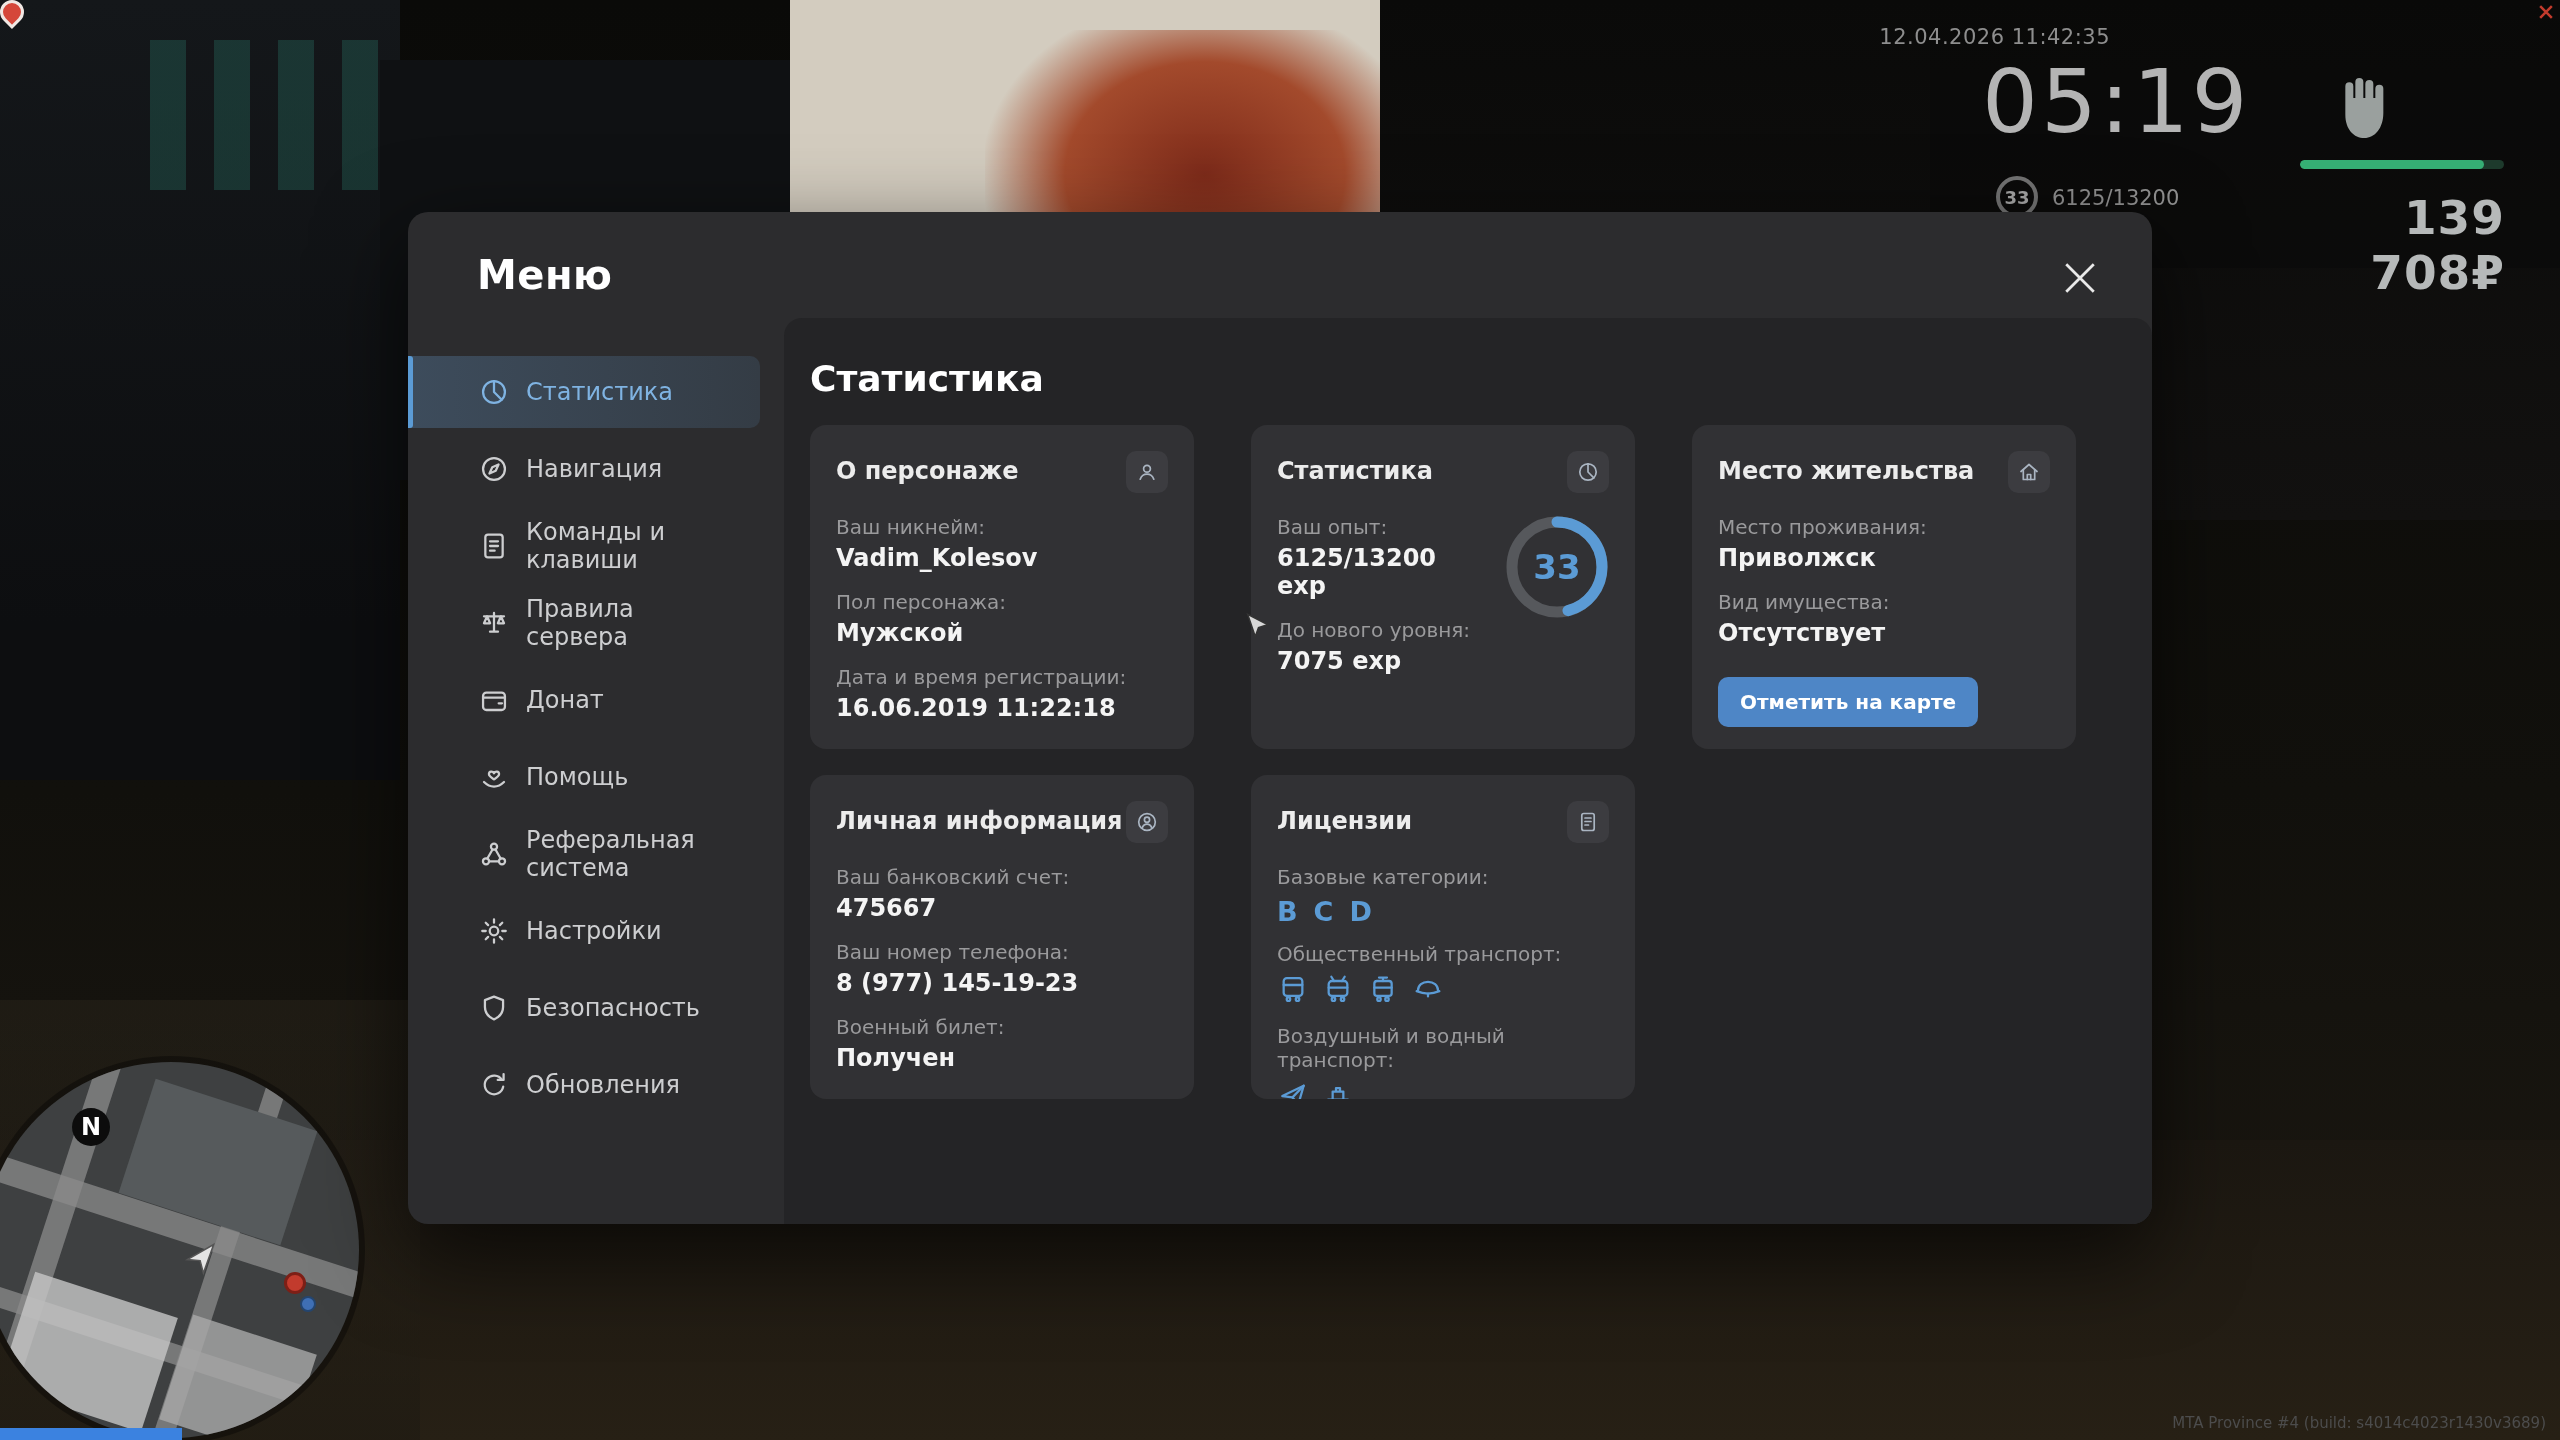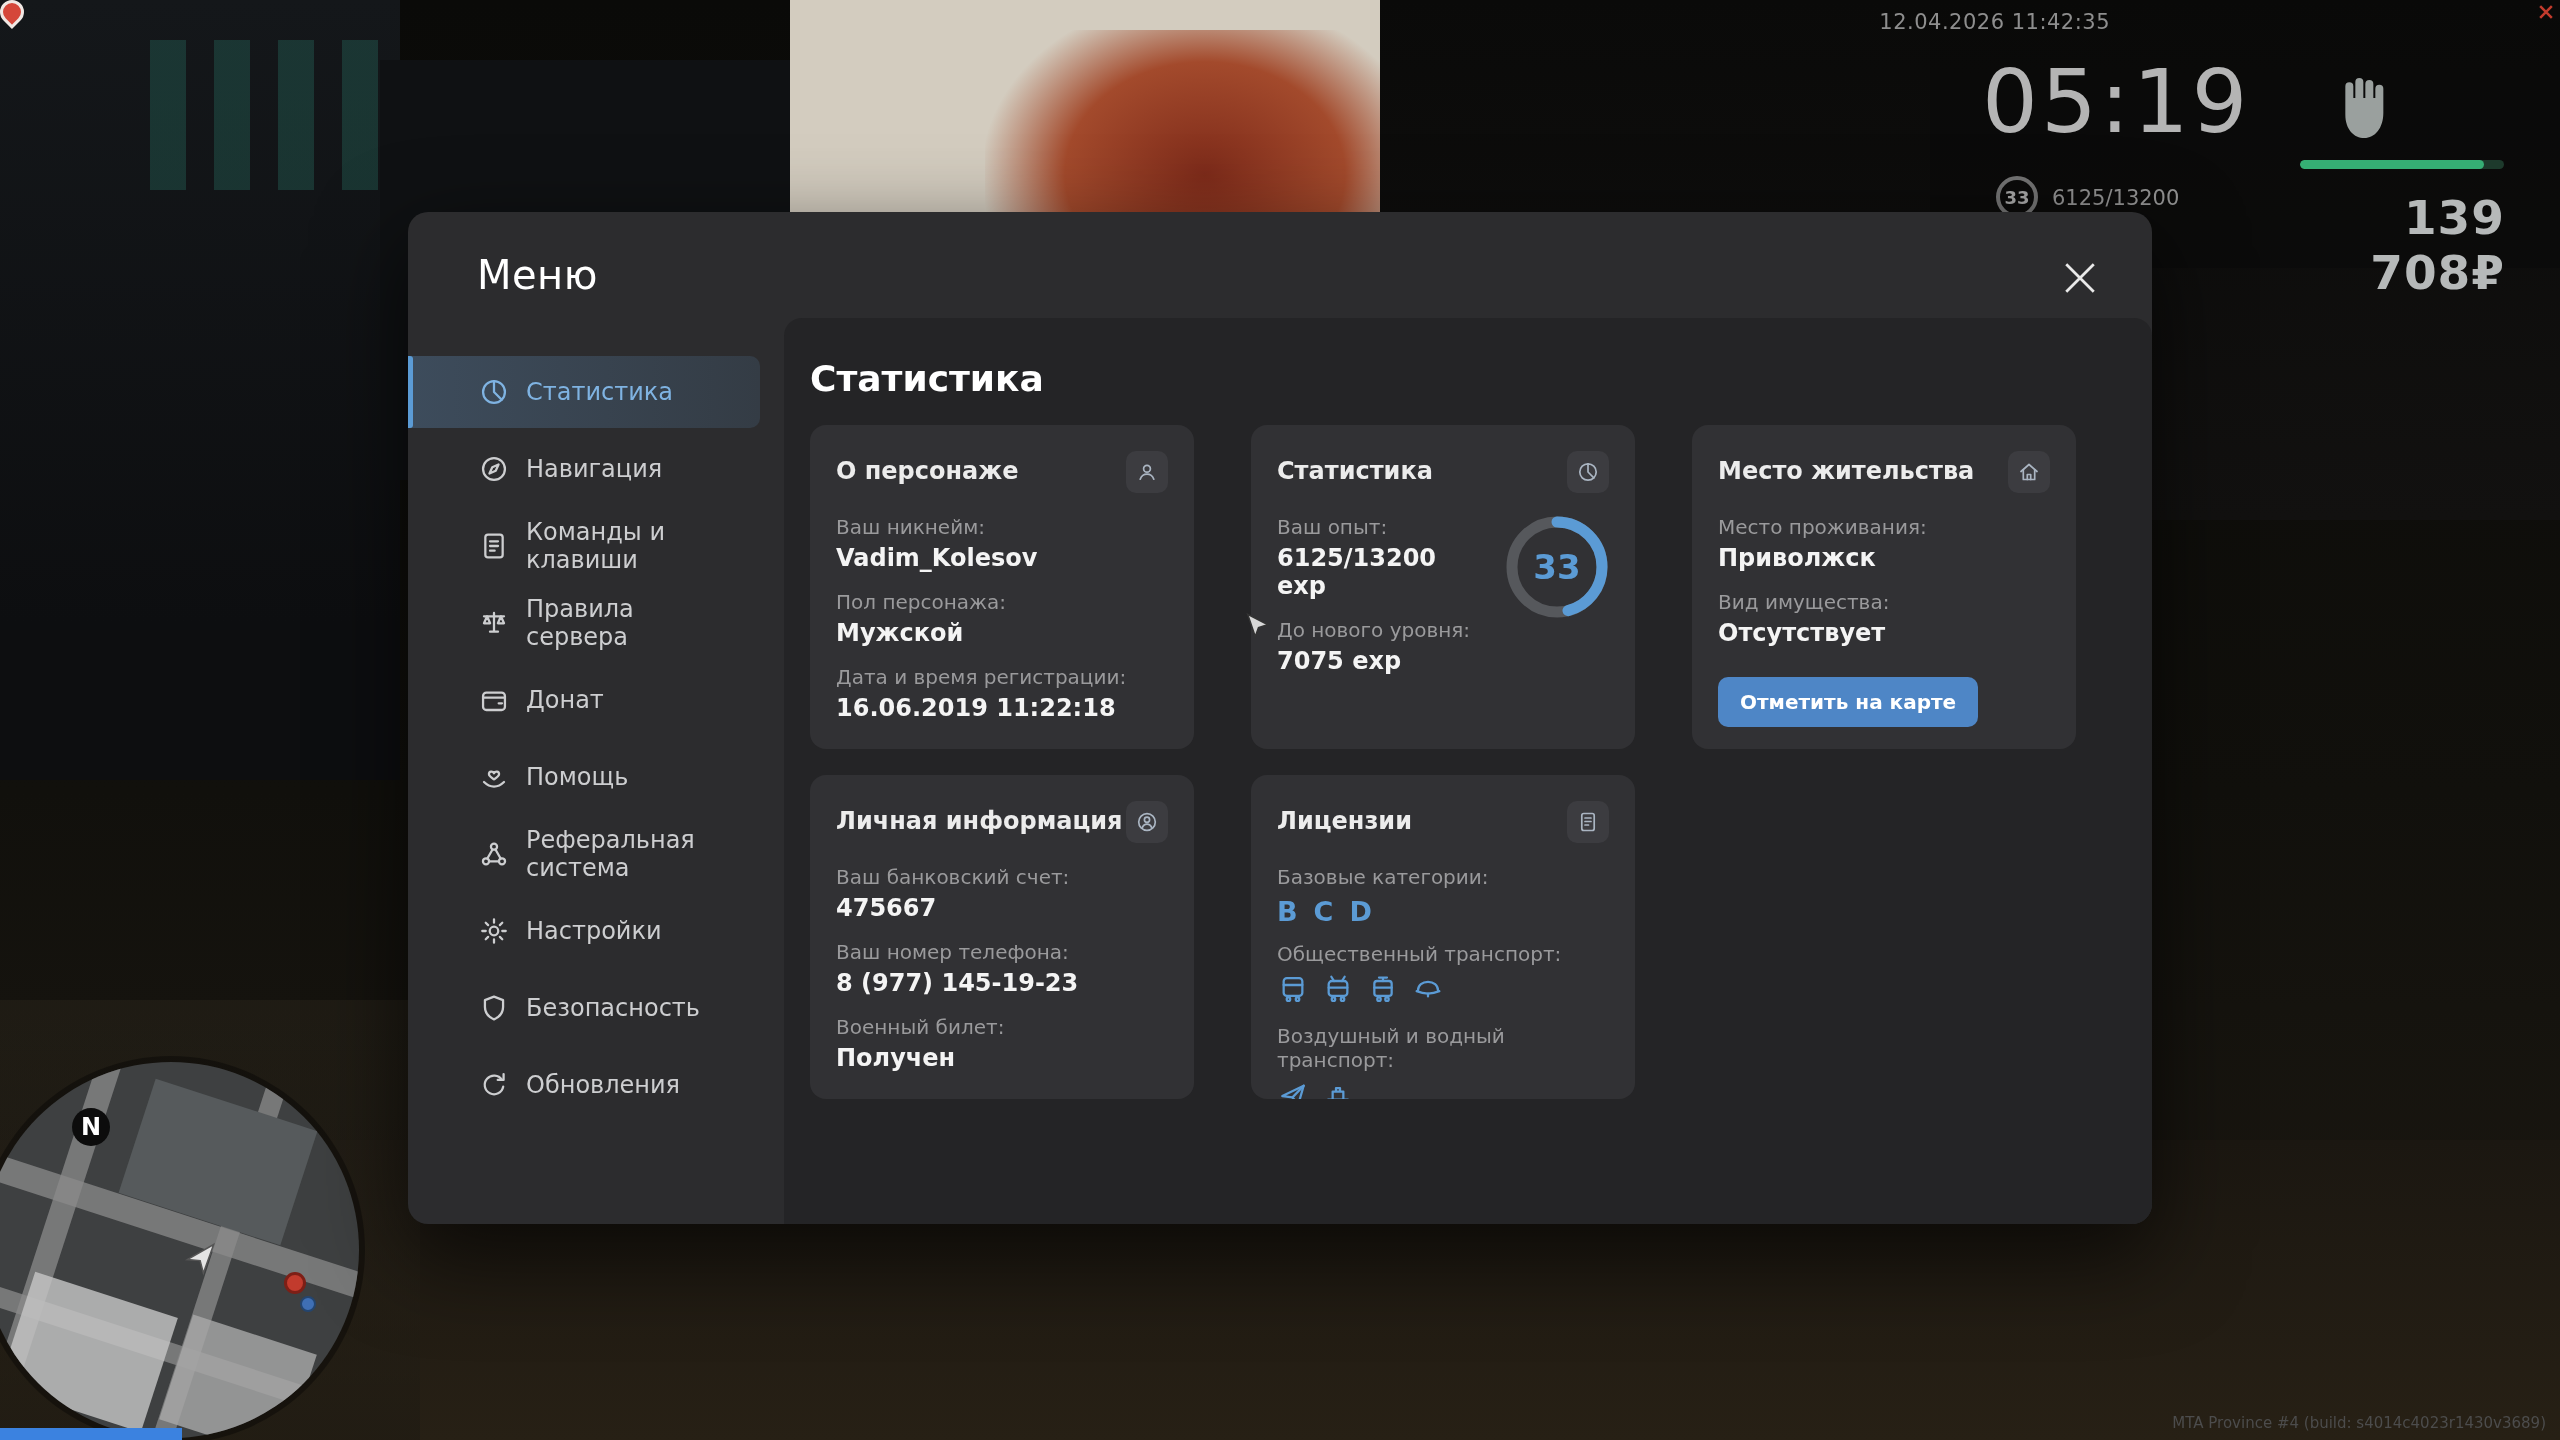--- a/index.html
+++ b/index.html
@@ -17,21 +17,21 @@
   #billboard{left:790px;top:0;width:600px;height:380px;background:#d3ccbf}
   #billboard-red{left:985px;top:30px;width:400px;height:320px;
     background:radial-gradient(ellipse at 55% 45%,#7e2b1a 0%,#a34a2c 45%,rgba(211,204,191,0) 72%)}
   #bldg-right{left:1380px;top:0;width:1180px;height:520px;background:linear-gradient(180deg,#0a0a09,#121110)}
   #ground{left:0;top:1140px;width:2560px;height:300px;background:linear-gradient(180deg,#1b1711,#272015)}
   #road-edge{left:0;top:1000px;width:420px;height:440px;background:linear-gradient(180deg,rgba(60,52,38,.25),rgba(30,26,18,.6))}
   #hud-shade{right:0;top:0;width:630px;height:268px;background:rgba(8,8,8,.45)}
 
   
   .hud-el{position:absolute}
-  #hud-datetime{top:10px;right:450px;font-size:21px;color:#8e8e8e;letter-spacing:.5px}
+  #hud-datetime{top:25px;right:450px;font-size:21px;color:#8e8e8e;letter-spacing:.5px}
   #hud-clock{left:1982px;top:50px;font-size:88px;font-weight:500;color:#b4b4b4;letter-spacing:3px}
   #hud-level-ring{left:1996px;top:176px;width:42px;height:42px;border:4px solid #747474;border-radius:50%;
     display:flex;align-items:center;justify-content:center;font-size:18px;font-weight:bold;color:#a8a8a8}
   #hud-exp{left:2052px;top:186px;font-size:21px;color:#919191}
   #hud-fist{left:2322px;top:60px;width:80px;height:96px;color:#9aa09e}
   #hud-fist svg{width:80px;height:96px}
   #hud-healthbar{left:2300px;top:160px;width:204px;height:9px;border-radius:5px;background:#1d3a2c;overflow:hidden}
   #hud-healthbar .fill{height:100%;border-radius:5px;background:#35ae74}
   #hud-money{left:2280px;top:190px;width:225px;text-align:right;font-size:47px;font-weight:600;color:#b6b9b9;letter-spacing:1px}
   #mta-x{position:absolute;top:2px;right:4px;width:20px;height:20px;color:#c23b2d}
@@ -50,21 +50,21 @@
   #player-arrow{position:absolute;left:186px;top:1238px;width:36px;height:36px;color:#e4e4e4;transform:rotate(40deg)}
   .map-dot{position:absolute;border-radius:50%}
   #dot-red{left:284px;top:1272px;width:22px;height:22px;background:#c23b2d;border:3px solid #7d1f16}
   #dot-blue{left:300px;top:1296px;width:16px;height:16px;background:#3f6fb5;border:2px solid #24456f}
   #pin-red{left:334px;top:1312px;width:24px;height:24px;background:#d5473a;border:3px solid #f0e8e4;border-radius:50% 50% 50% 0;transform:rotate(-45deg)}
   #bottom-blue-bar{position:absolute;left:0;top:1428px;width:182px;height:12px;background:#3b82e0}
 
   
   #modal{position:absolute;left:408px;top:212px;width:1744px;height:1012px;background:#2c2c2e;border-radius:20px;
     box-shadow:0 30px 90px rgba(0,0,0,.65)}
-  #modal-title{position:absolute;left:69px;top:40px;font-size:40px;font-weight:normal;color:#fff;letter-spacing:.5px}
+  #modal-title{position:absolute;left:69px;top:40px;font-size:40px;font-weight:bold;color:#fff;letter-spacing:.5px}
   #modal-close{position:absolute;right:50px;top:44px;width:44px;height:44px;color:#e9e9e9;cursor:pointer}
   #modal-close svg{width:44px;height:44px}
 
   #sidebar{position:absolute;left:0;top:144px;width:352px}
   .side-item{height:72px;margin-bottom:5px;display:flex;align-items:center;gap:16px;padding-left:70px;
     color:#cdced0;font-size:24px;cursor:pointer;position:relative}
   .side-item.active{background:linear-gradient(90deg,#3d4c5c 0%,#343c45 100%);border-radius:0 10px 10px 0;color:#7fb3e2}
   .side-item.active::before{content:"";position:absolute;left:0;top:0;bottom:0;width:5px;background:#5b9bd5;border-radius:0 3px 3px 0}
   .side-icon{flex:0 0 32px;height:32px}
   .side-icon svg{width:32px;height:32px}

